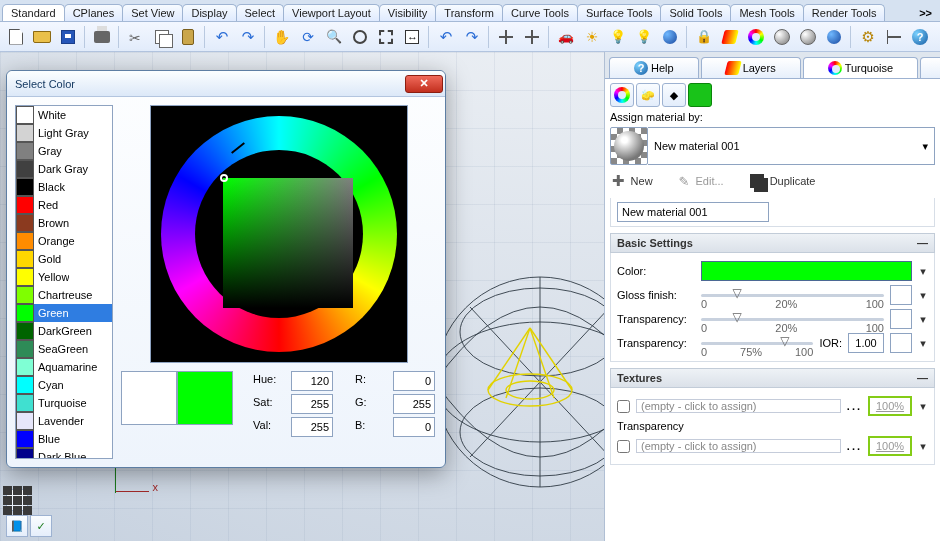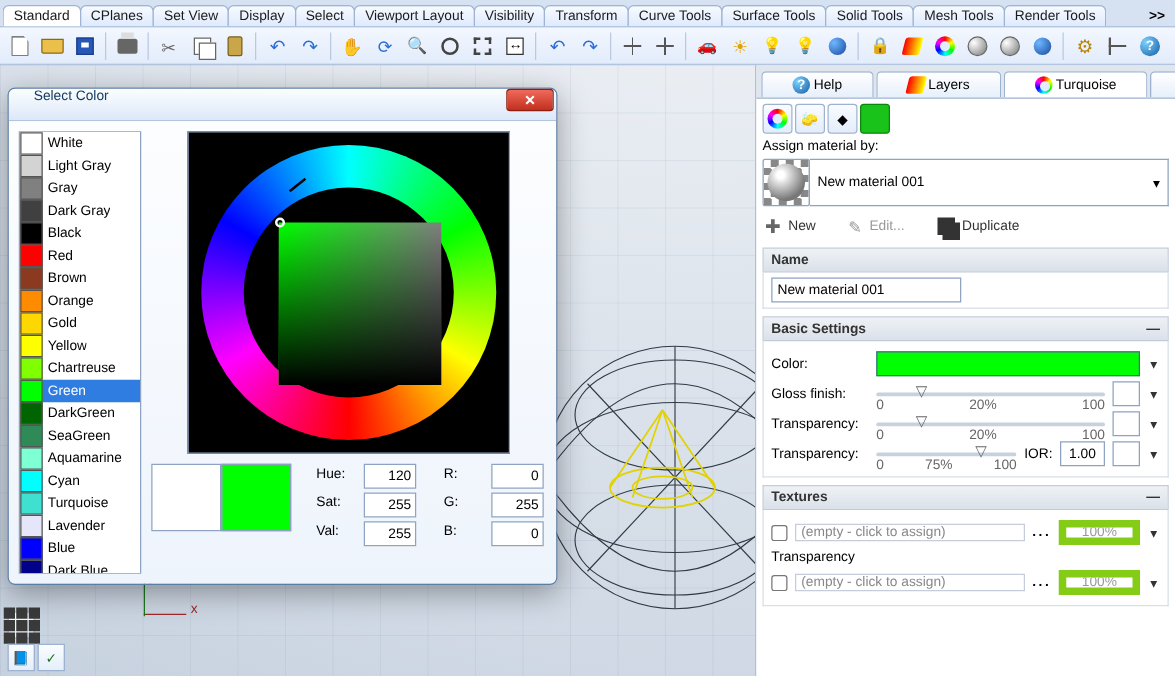--- a/index.html
+++ b/index.html
@@ -108,25 +108,25 @@
   .dd{width:10px;text-align:center;cursor:pointer;color:#333;}
   .slider{flex:1;height:18px;position:relative;}
   .slider .track{position:absolute;left:0;right:0;top:8px;height:3px;background:#c8d1de;border-radius:2px;}
   .slider .thumb{position:absolute;top:0;width:10px;height:18px;transform:translateX(-50%);} 
   .slider .thumb::before{content:"\25BD";color:#666;font-size:12px;}
   .slider .ticks{position:absolute;left:0;right:0;top:12px;display:flex;justify-content:space-between;font-size:9px;color:#666;}
   .sqbtn{width:22px;height:20px;border:1px solid #8ea3c1;background:#fff;cursor:pointer;}
   .ior{width:36px;height:20px;border:1px solid #8ea3c1;text-align:center;}
   .empty{flex:1;border:1px solid #c5ccda;color:#888;padding:0 4px;cursor:pointer;}
   .dots{cursor:pointer;letter-spacing:2px;font-weight:bold;}
-  .pct{width:65px;height:20px;border:6px solid #84cc16;text-align:center;color:#999;}
+  .pct{width:44px;height:20px;border:2px solid #84cc16;text-align:center;color:#999;text-decoration:underline;}
   input[type=checkbox]{margin:0;}
   
   .cdialog{position:absolute;left:6px;top:70px;width:440px;background:linear-gradient(#fdfeff,#eef4fc);border:1px solid #5d7ea3;border-radius:6px;box-shadow:0 6px 24px rgba(0,0,0,.35);}
-  .cdialog .titlebar{height:26px;display:flex;align-items:flex-start;padding:0 2px 0 20px;background:linear-gradient(#fbfeff,#dce8f8);border-bottom:1px solid #b3c5df;border-radius:6px 6px 0 0;}
+  .cdialog .titlebar{height:26px;display:flex;align-items:center;padding:0 2px 0 8px;background:linear-gradient(#fbfeff,#dce8f8);border-bottom:1px solid #b3c5df;border-radius:6px 6px 0 0;}
   .cdialog .titlebar .t{color:#163a62;}
   .closebtn{margin-left:auto;width:38px;height:18px;border-radius:3px;background:linear-gradient(#f06a5b,#c22f1e);color:#fff;display:flex;align-items:center;justify-content:center;font-weight:bold;border:1px solid #8c1e10;cursor:pointer;}
   .closebtn::before{content:"\2715";}
   .cdialog .content{display:flex;gap:8px;padding:8px;}
   .clist{width:150px;height:354px;border:1px solid #8ea3c1;background:#fff;overflow:auto;overflow-x:hidden; position:relative;}
   
   .clist::-webkit-scrollbar{width:16px;} .clist::-webkit-scrollbar-track{background:#eef2f9;border-left:1px solid #cdd7e6;} .clist::-webkit-scrollbar-thumb{background:linear-gradient(#e8effb,#cfdef4);border:1px solid #9db2d1;border-radius:3px;}
   .clist .citem{display:flex;align-items:center;height:18px;cursor:pointer;padding-right:2px;}
   .clist .citem.sel{background:#2f7de1;color:#fff;}
   .swatch{width:18px;height:18px;border:1px solid #555;flex:0 0 18px;}
@@ -383,23 +383,20 @@
           <span class="pencil">✎</span>
           <span>Edit...</span>
         </div>
       <div class="grp">
           <span class="dupico"></span>
           <span>Duplicate</span>
         </div>
     </div>
 
     <div class="section">
-      <div class="shead">
-          <span>Name</span>
-        </div>
       <div class="sbody">
         <input class="txtinput" value="New material 001" style="">
       </div>
     </div>
 
     <div class="section">
       <div class="shead">
         <span>Basic Settings</span>
         <span class="collapse">—</span>
       </div>

